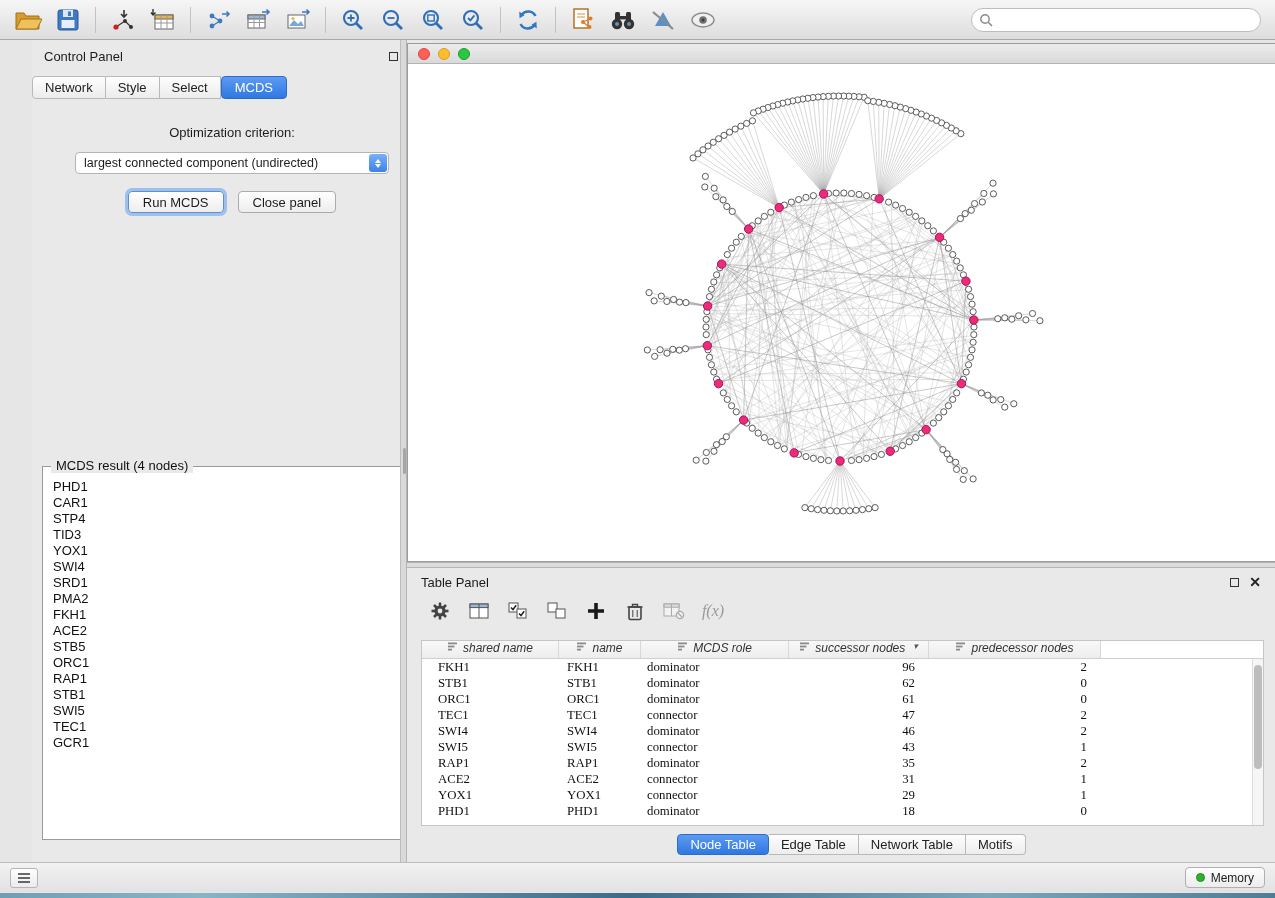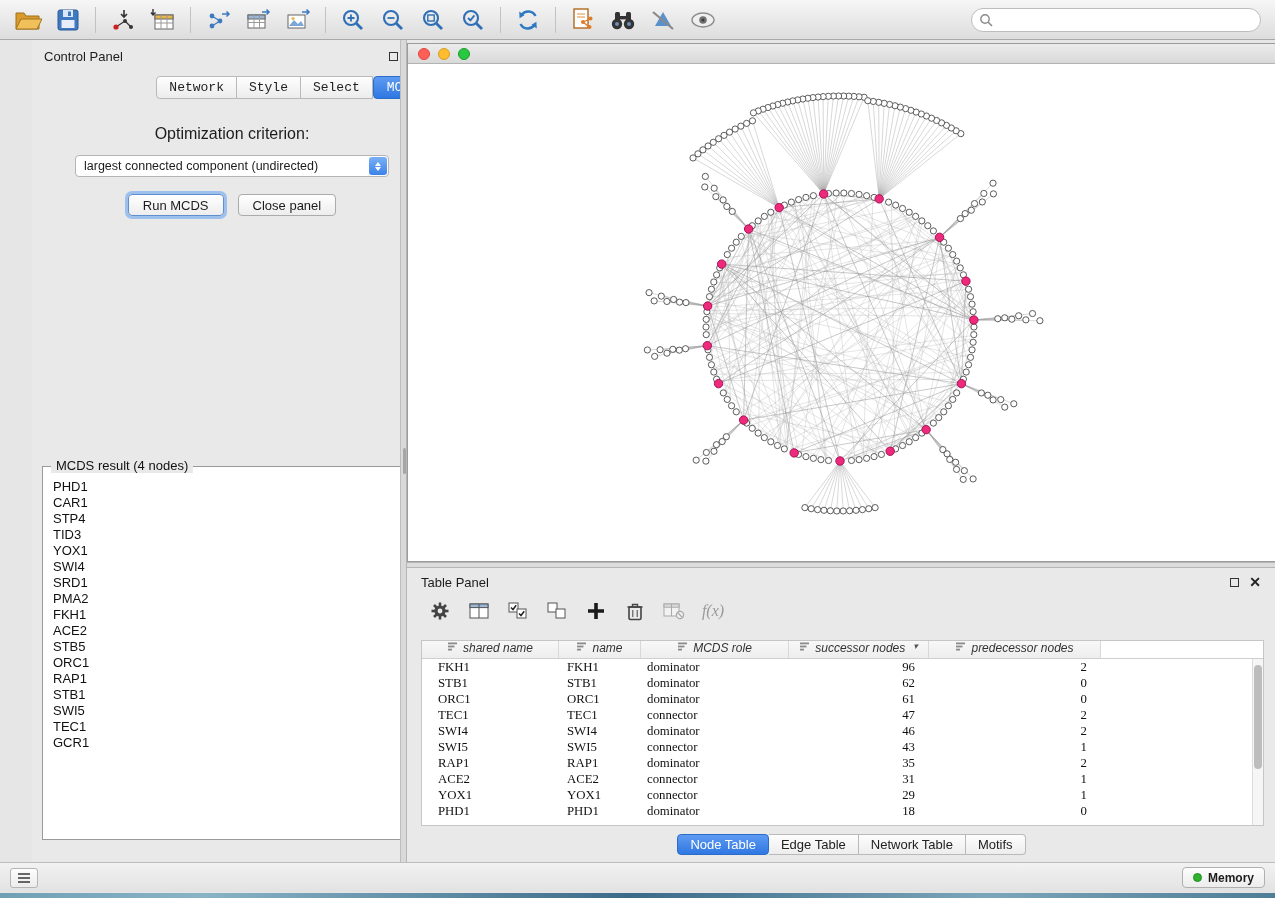--- a/index.html
+++ b/index.html
@@ -18,27 +18,27 @@
   .search-wrap input{width:100%;height:100%;border:1px solid #bdbdbd;border-radius:12px;background:#fff;
                      padding:0 10px 0 26px;font-size:13px;outline:none;}
   .search-ic{position:absolute;left:8px;top:5px;pointer-events:none;}
 
   
   .control-panel{position:absolute;left:0;top:40px;width:400px;height:822px;background:#e9e9e9;margin-left:32px;}
   .cp-header{height:26px;display:flex;align-items:center;padding:6px 12px 0;}
   .win-ics{margin-left:auto;display:flex;gap:10px;align-items:center;}
   .sq-ic{width:9px;height:9px;border:1.4px solid #333;display:inline-block;}
   .x-ic{font-size:14px;font-weight:bold;color:#222;line-height:10px;}
-  .cp-tabs{display:flex;justify-content:flex-end;margin-top:10px;font-family:Liberation Mono, monospace;}
+  .cp-tabs{display:flex;justify-content:flex-start;margin-top:10px;}
   .cp-tab{font-size:13px;padding:3px 12px;background:linear-gradient(#fefefe,#ececec);
           border:1px solid #b9b9b9;border-left:none;color:#222;cursor:pointer;}
   .cp-tab:first-child{border-left:1px solid #b9b9b9;border-radius:4px 0 0 4px;}
   .cp-tab:last-child{border-radius:0 4px 4px 0;}
   .cp-tab.active{background:linear-gradient(#5e9bf2,#2f77e2);color:#fff;border:1px solid #2b6cc8;border-radius:4px;padding:3px 13px;}
-  .opt-label{text-align:center;margin-top:26px;font-size:16px;}
+  .opt-label{text-align:center;margin-top:26px;font-size:13px;}
   .dropdown{position:relative;margin:12px auto 0;width:314px;height:22px;background:#fff;border:1px solid #b5b5b5;
             border-radius:4px;display:flex;align-items:center;padding:0 26px 0 8px;font-size:12.5px;cursor:pointer;}
   .stepper{position:absolute;right:1px;top:1px;width:18px;height:18px;border-radius:3px;
            background:linear-gradient(#79b0f7,#3b82e8);display:flex;flex-direction:column;align-items:center;justify-content:center;gap:1px;}
   .stepper i{width:0;height:0;border-left:3.5px solid transparent;border-right:3.5px solid transparent;display:block;}
   .stepper .up{border-bottom:4px solid #fff;}
   .stepper .down{border-top:4px solid #fff;}
   .btn-row{display:flex;justify-content:center;gap:14px;margin-top:17px;}
   .btn{height:22px;padding:0 14px;font-size:13px;background:linear-gradient(#ffffff,#ededed);
        border:1px solid #ababab;border-radius:4px;color:#1c1c1c;cursor:pointer;}
@@ -88,21 +88,21 @@
   .vscroll{position:absolute;right:0;top:18px;bottom:0;width:11px;background:#f6f6f6;border-left:1px solid #ddd;}
   .vscroll .thumb{position:absolute;left:1px;top:6px;width:8px;height:104px;background:#bdbdbd;border-radius:4px;}
   .tp-tabs{position:absolute;left:0;right:0;top:266px;display:flex;justify-content:center;padding-left:21px;}
   .tp-tab{font-size:13px;padding:2px 12px;background:linear-gradient(#fdfdfd,#ededed);
           border:1px solid #b9b9b9;border-left:none;color:#222;cursor:pointer;}
   .tp-tab:last-child{border-radius:0 4px 4px 0;}
   .tp-tab.active{background:linear-gradient(#5e9bf2,#2f77e2);color:#fff;border:1px solid #2b6cc8;border-radius:4px;}
 
   
   .statusbar{position:absolute;left:0;top:862px;width:100%;height:30px;background:linear-gradient(#f2f2f2,#e2e2e2);
-             border-top:1px solid #bdbdbd;display:flex;align-items:center;padding:0 10px;font-weight:bold;}
+             border-top:1px solid #bdbdbd;display:flex;align-items:center;padding:0 10px;}
   .sb-left{width:28px;height:20px;border:1px solid #b5b5b5;border-radius:3px;background:linear-gradient(#fdfdfd,#ececec);
            display:flex;align-items:center;justify-content:center;cursor:pointer;}
   .memory-btn{margin-left:auto;height:21px;display:flex;align-items:center;gap:6px;padding:0 10px;
               border:1px solid #b0b0b0;border-radius:4px;background:linear-gradient(#fdfdfd,#ececec);font-size:12px;cursor:pointer;}
   .mem-dot{width:9px;height:9px;border-radius:50%;background:#2db32d;border:1px solid #1f8a1f;}
 </style>
 </head>
 <body>
 
 <div class="app">

